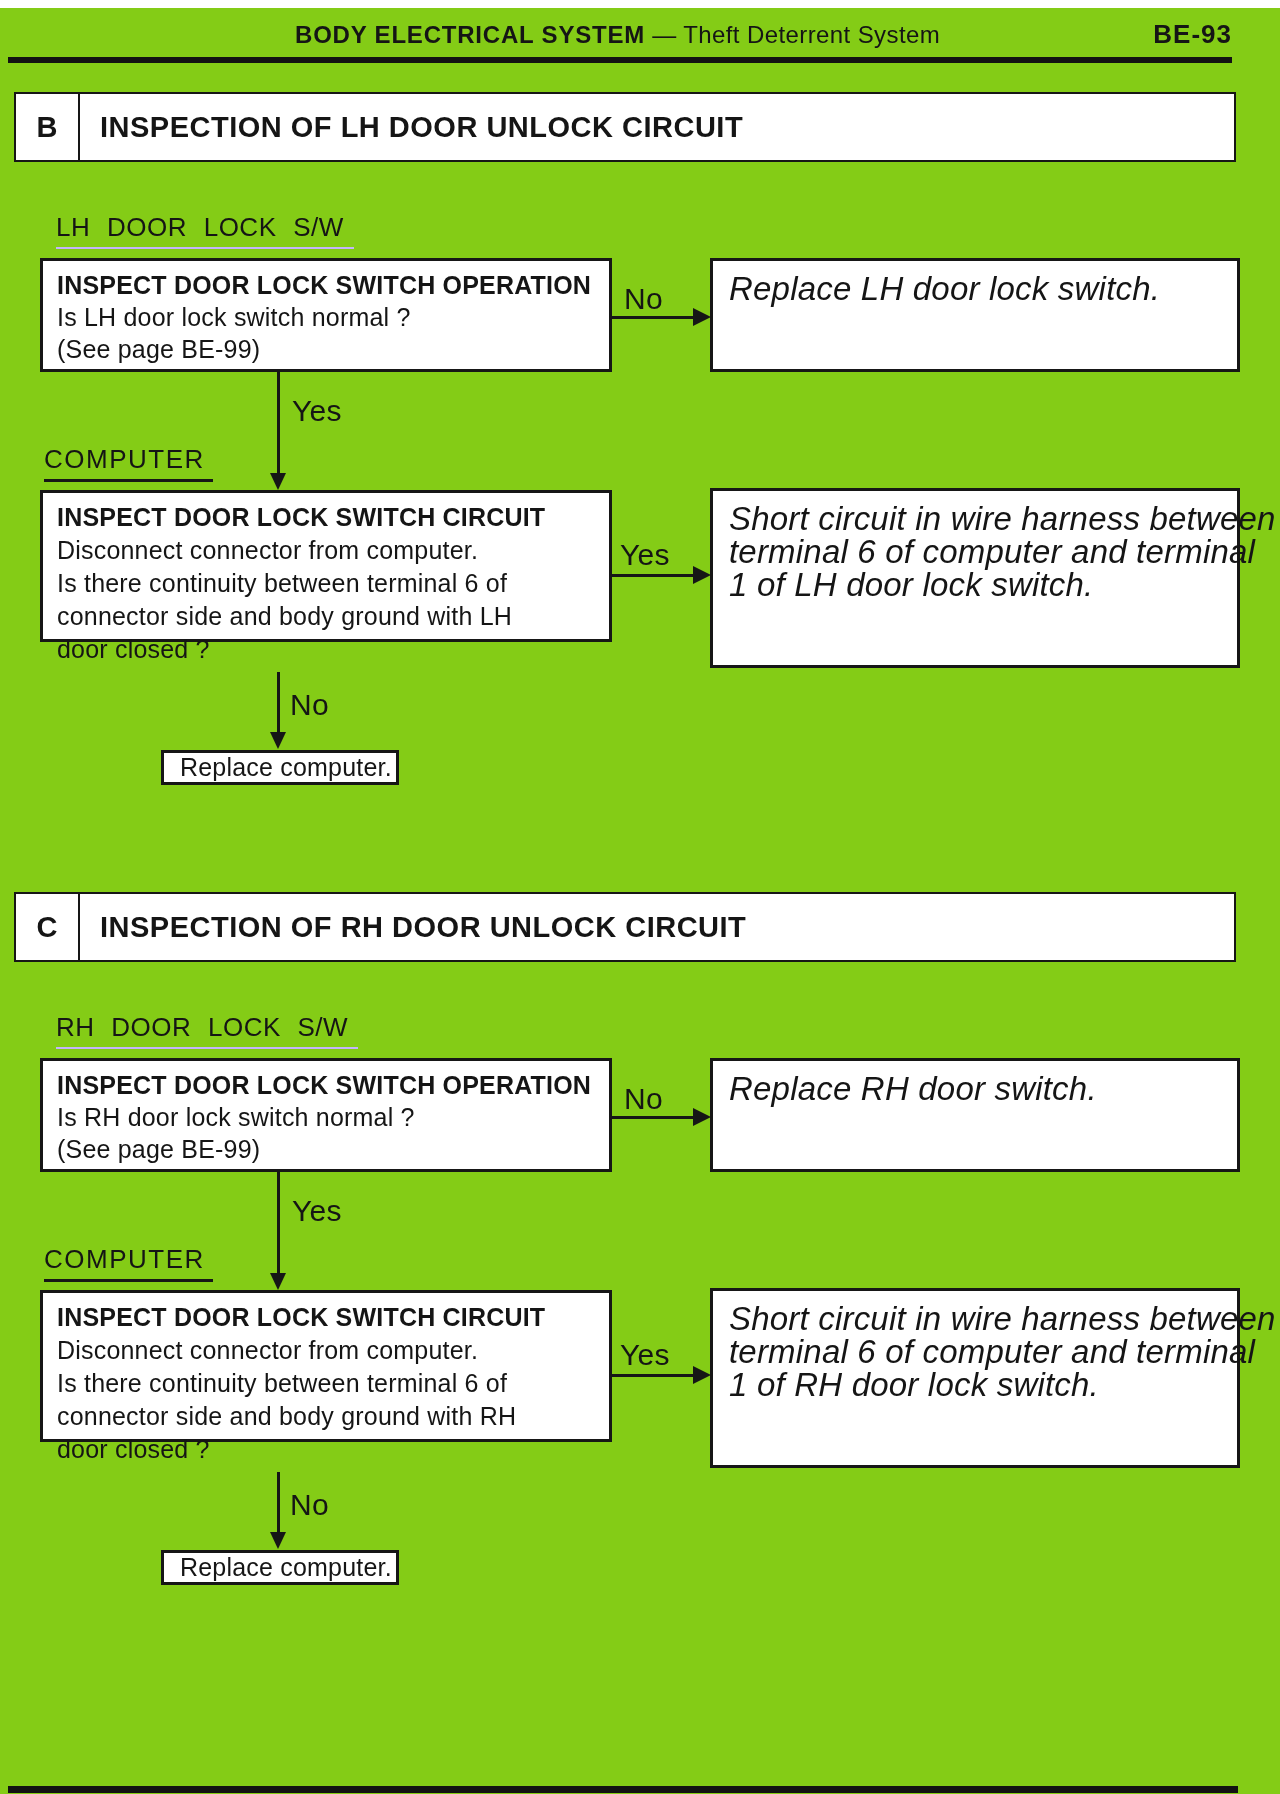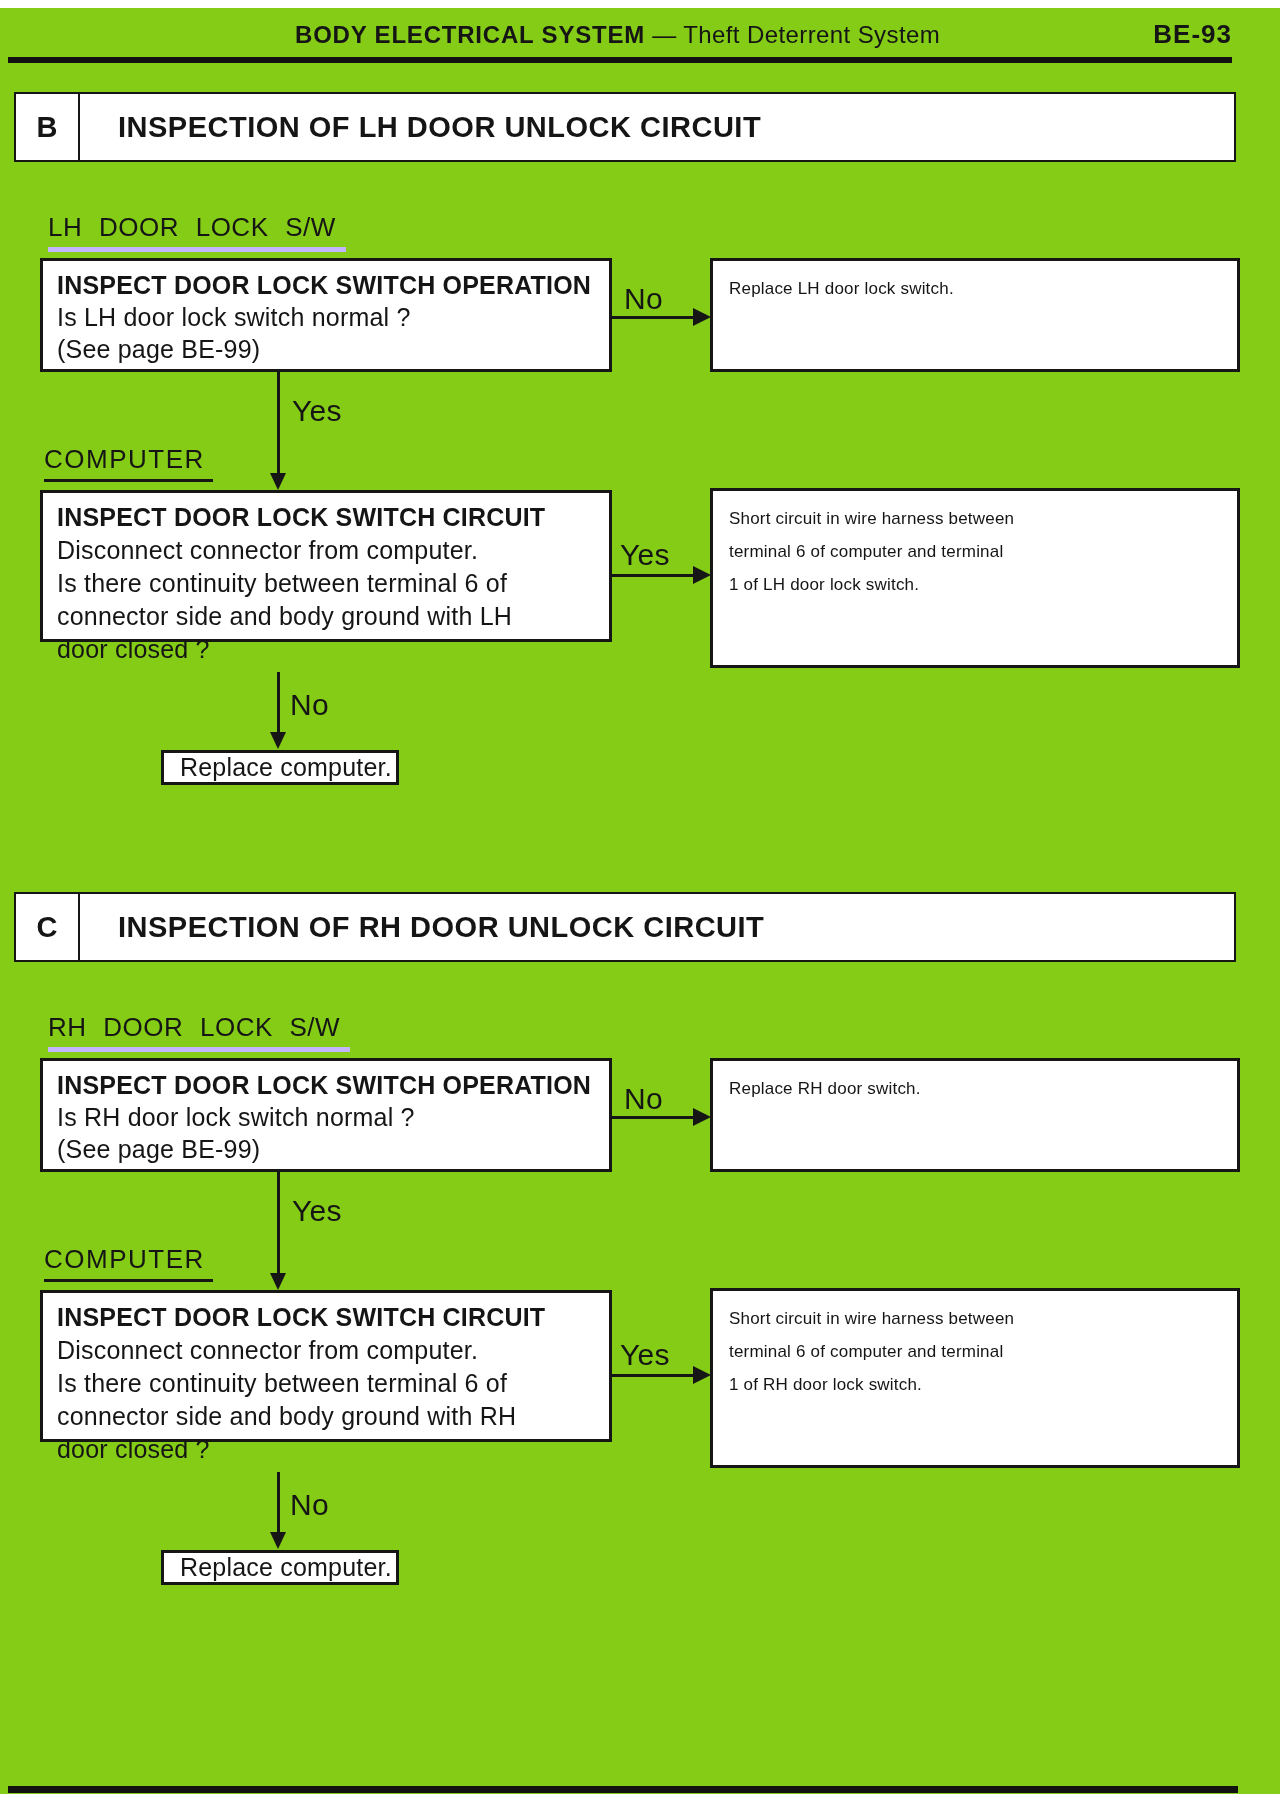--- a/index.html
+++ b/index.html
@@ -16,36 +16,36 @@
   .hdr-page  { position:absolute; right:48px; top:11px; font-size:26px; font-weight:bold; letter-spacing:1px; }
   .rule-top    { position:absolute; left:8px;  top:49px;   width:1224px; height:6px; background:#121212; }
   .rule-bottom { position:absolute; left:8px;  top:1778px; width:1230px; height:7px; background:#121212; }
   
   .flow { position:absolute; left:0; width:1280px; }
   #flow-b { top:84px;  height:790px; }
   #flow-c { top:884px; height:800px; }
   
   .sec-box { position:absolute; left:14px; top:0; width:1222px; height:70px; border:2.5px solid #161616; display:flex; align-items:stretch; background:#fff; }
   .sec-letter { width:64px; border-right:2.5px solid #161616; display:flex; align-items:center; justify-content:center; font-size:29px; font-weight:bold; }
-  .sec-title  { display:flex; align-items:center; padding-left:38px; font-size:29px; font-weight:bold; letter-spacing:.5px; white-space:nowrap; }
+  .sec-title  { display:flex; align-items:center; padding-left:20px; font-size:29px; font-weight:bold; letter-spacing:.5px; white-space:nowrap; }
   
-  .sw-label   { position:absolute; left:48px; top:120px; font-size:26px; word-spacing:9px;  letter-spacing:.5px; border-bottom:5px solid #c4b5fd; padding:0 10px 4px 0; white-space:nowrap; }
+  .sw-label   { position:absolute; left:56px; top:120px; font-size:26px; word-spacing:9px;  letter-spacing:.5px; border-bottom:2px solid #c4b5fd; padding:0 10px 4px 0; white-space:nowrap; }
   .comp-label { position:absolute; left:44px; top:352px; font-size:26px; letter-spacing:1.5px; border-bottom:3px solid #161616; padding:0 8px 4px 0; white-space:nowrap; }
   
   .qbox { position:absolute; left:40px; width:572px; border:3px solid #161616; padding:8px 14px; background:#fff; }
   .qbox1 { top:166px; height:114px; }
   .qbox2 { top:398px; height:152px; }
   .qbox div { font-size:25px; line-height:32px; letter-spacing:.2px; white-space:nowrap; }
   .qbox2 div { line-height:33px; }
   .qtitle { font-weight:bold; }
   
   .rbox { position:absolute; left:710px; width:530px; border:3px solid #161616; padding:11px 16px; background:#fff; }
   .rbox1 { top:166px; height:114px; }
   .rbox2 { top:396px; height:180px; }
-  .rbox div { font-size:17px; line-height:33px; letter-spacing:.2px; white-space:nowrap; }
+  .rbox div { font-size:33px; line-height:33px; letter-spacing:.2px; white-space:nowrap;font-style:italic; }
   
   .lbl { position:absolute; font-size:30px; letter-spacing:.3px; }
   .no1  { left:624px; top:190px; }
   .yes1 { left:292px; top:302px; }
   .yes2 { left:620px; top:446px; }
   .no2  { left:290px; top:596px; }
   
   .hline { position:absolute; left:611px; width:86px; height:3px; background:#161616; }
   .h1 { top:224px; }
   .h2 { top:482px; }

